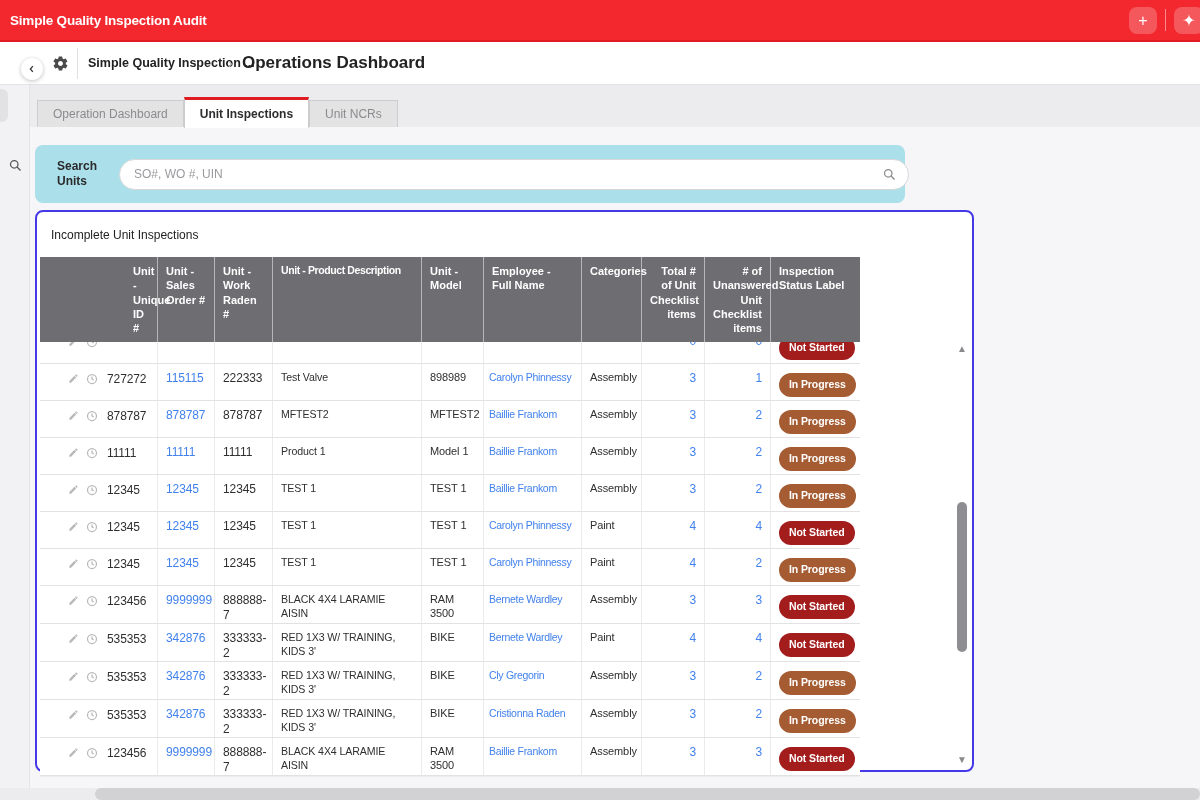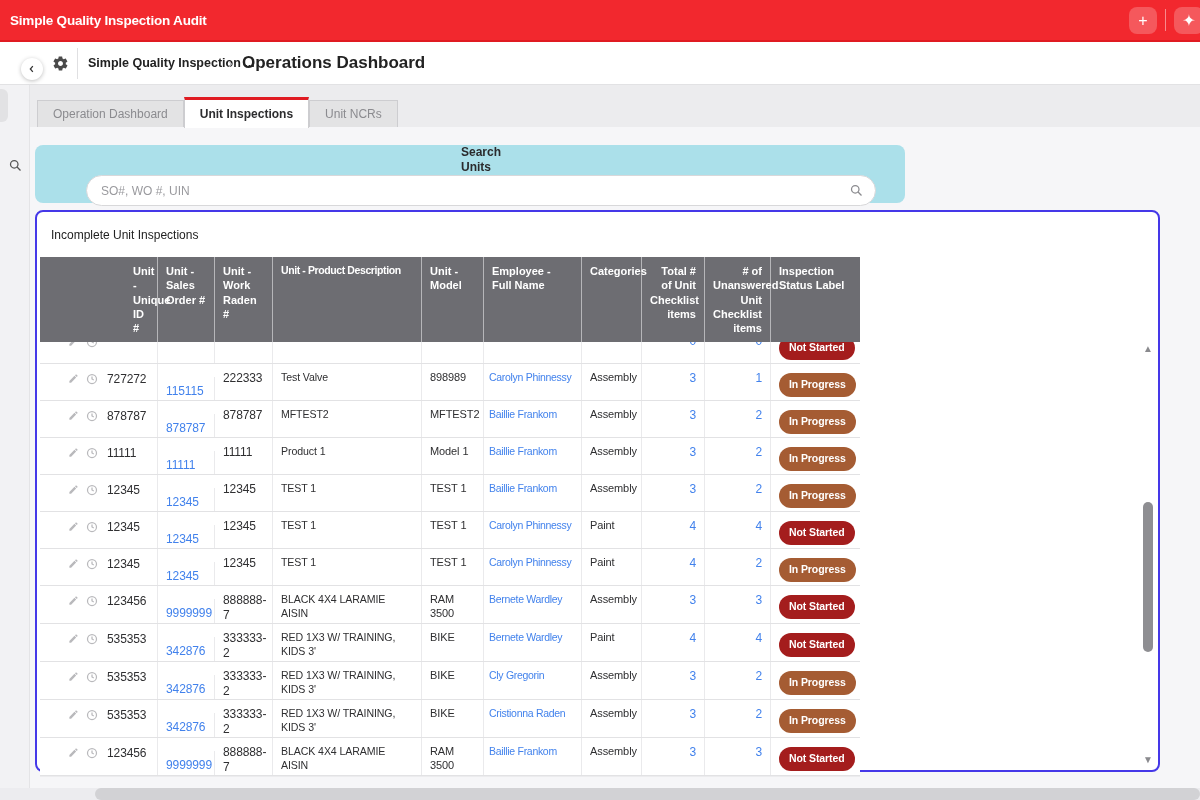--- a/index.html
+++ b/index.html
@@ -43,30 +43,30 @@
   
   .tabstrip{position:absolute;left:30px;top:85px;width:1170px;height:42px;background:#ececee;
     display:flex;align-items:flex-end;padding-left:7px;}
   .tab{height:27px;padding:0 15px;background:#e3e3e4;border:1px solid #cdcdd0;border-bottom:none;
     font-size:12px;color:#8b8b8f;display:flex;align-items:center;cursor:pointer;}
   .tab.active{height:31px;background:#fff;border-top:3px solid var(--red-line);
     color:#2d2d2f;font-weight:600;margin-bottom:-1px;}
 
   
   .search-panel{position:absolute;left:35px;top:145px;width:870px;height:58px;background:var(--cyan);
-    border-radius:8px;display:flex;align-items:center;flex-direction:column;}
+    border-radius:8px;display:flex;align-items:center;}
   .search-label{margin-left:22px;font-size:12px;font-weight:bold;color:#2b2b2d;line-height:15px;}
   .search-inwrap{position:relative;margin-left:22px;width:790px;}
   .search-input{width:790px;height:31px;border:1px solid #d8d8da;border-radius:16px;padding:0 34px 0 14px;
     font-size:12px;color:#333;font-family:"Liberation Sans",sans-serif;outline:none;background:#fff;}
   .search-input::placeholder{color:#9a9a9e;}
   .search-inwrap .mag{position:absolute;right:12px;top:8px;}
 
   
-  .main-panel{position:absolute;left:35px;top:210px;width:1125px;height:562px;background:#fff;
+  .main-panel{position:absolute;left:35px;top:210px;width:939px;height:562px;background:#fff;
     border:2px solid var(--panel-border);border-radius:8px;}
   .panel-title{position:absolute;left:14px;top:16px;font-size:12px;color:#222;}
 
   .tbl{position:absolute;left:3px;top:45px;width:820px;}
   .tbl-header{display:flex;width:820px;background:var(--hdr);}
   .hcell{color:#fff;font-size:11px;font-weight:bold;line-height:1.3;padding:7px 8px;
     border-right:1px solid rgba(255,255,255,.5);min-height:78px;}
   .hcell:last-child{border-right:none;}
   .hc0{padding-left:93px;}
   .hc3{white-space:nowrap;letter-spacing:-0.4px;font-size:10.5px;overflow:hidden;}
@@ -74,21 +74,21 @@
 
   .tbl-viewport{height:435px;overflow:hidden;border-bottom:1px solid #ececee;}
   .tbl-rows{margin-top:-15px;}
   .row{display:flex;width:820px;min-height:37px;background:#fff;border-bottom:1px solid #e2e2e4;}
   .cell{border-right:1px solid #eaeaec;padding:7px 8px 0 8px;font-size:11px;color:#2f2f31;
     letter-spacing:-0.1px;line-height:1.25;}
   .cell:last-child{border-right:none;}
   .c0{width:118px;display:flex;align-items:flex-start;padding:8px 4px 0 28px;}
   .c0 .icon{margin-right:7px;margin-top:1px;cursor:pointer;flex:none;}
   .c0 .uid{margin-left:2px;font-size:12px;}
-  .c1{width:57px;margin-top:13px;} .c2{width:58px;font-size:12px;} .c3{width:149px;font-size:10.6px;}
+  .c1{width:57px;} .c2{width:58px;font-size:12px;} .c3{width:149px;font-size:10.6px;}
   .c4{width:62px;} .c5{width:98px;padding-left:5px;padding-right:18px;font-size:10.5px;
     white-space:nowrap;overflow:hidden;letter-spacing:-0.3px;}
   .c6{width:60px;} .c7{width:63px;text-align:right;} .c8{width:66px;text-align:right;}
   .c9{width:89px;padding-top:9px;}
   .c1 .lnk{font-size:12px;}
   .lnk{color:var(--link);text-decoration:none;cursor:pointer;}
   .num .lnk{font-size:12px;}
   .badge{display:inline-block;padding:5px 10px 5px;border-radius:12px;color:#fff;
     font-size:10.5px;font-weight:bold;white-space:nowrap;}
 

